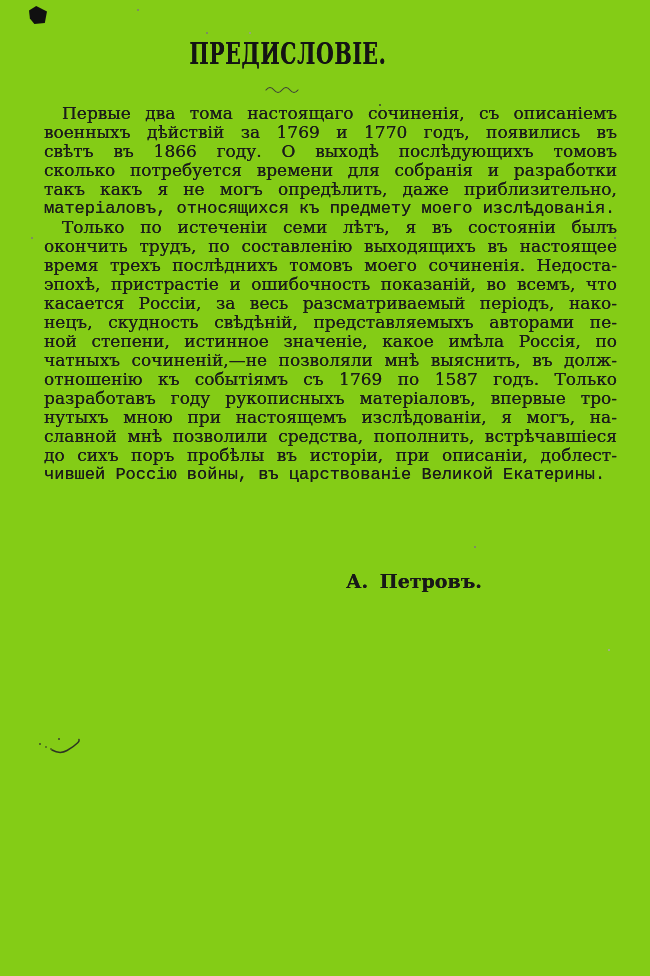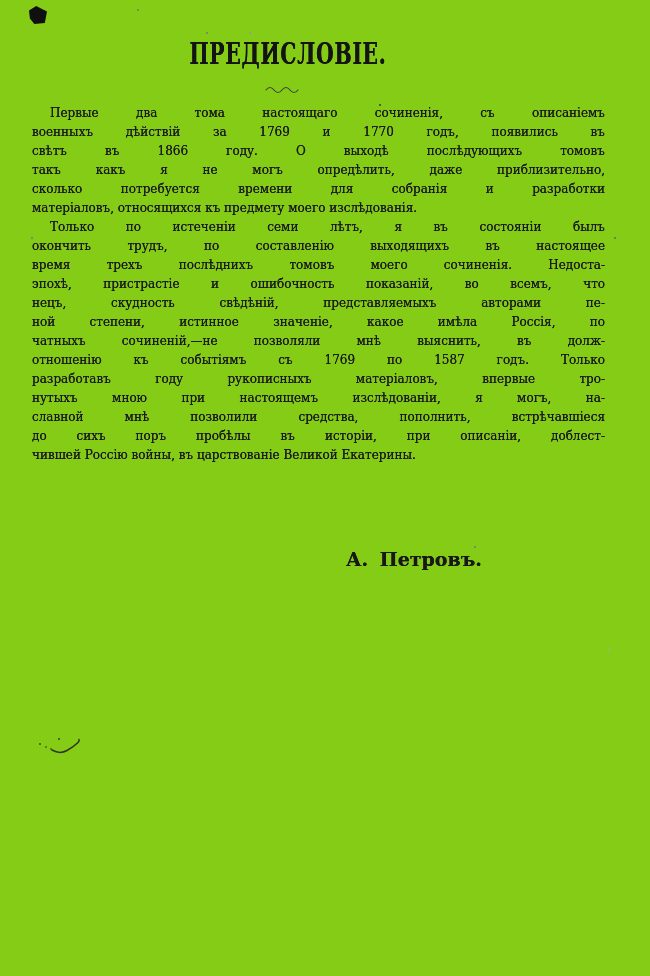--- a/index.html
+++ b/index.html
@@ -38,42 +38,42 @@
   .divider {
     position: absolute;
     left: 264px;
     top: 84px;
     width: 38px;
     height: 10px;
   }
   
   .text-block {
     position: absolute;
-    left: 32px;
+    left: 44px;
     top: 104px;
     width: 573px;
-    font-size: 12px;
+    font-size: 17px;
     line-height: 19px;
     color: #1b1b1b;
     text-shadow: 0 0 0.45px #1b1b1b; 
   }
   .text-line {
     height: 19px;
     text-align: justify;
     text-align-last: justify;
     white-space: nowrap;
     overflow: visible;
   }
   .text-line.para-first { text-indent: 18px; }
-  .text-line.para-last  { text-align-last: left; white-space: normal; }
+  .text-line.para-last  { text-align-last: left; white-space: normal; font-family: Liberation Mono, monospace; }
   
   .signature {
     position: absolute;
     left: 346px;
-    top: 548px;
+    top: 570px;
     font-size: 19px;
     font-weight: bold;
     word-spacing: 5px;
     color: #181818;
     text-shadow: 0 0 0.4px #181818;
   }
   
   .blemish {
     position: absolute;
     left: 29px;
@@ -127,27 +127,28 @@
   </div>
 
   <svg class="divider" viewBox="0 0 38 10">
     <path d="M2,6 q4,-5 8,0 t8,0 t8,0 t8,0" fill="none" stroke="#3b3b3b" stroke-width="1.1" stroke-linecap="round"></path>
   </svg>
 
   <div class="text-block" id="text-block">
       <div class="text-line para-first">Первые два тома настоящаго сочиненія, съ описаніемъ</div>
       <div class="text-line">военныхъ дѣйствій за 1769 и 1770 годъ, появились въ</div>
       <div class="text-line">свѣтъ въ 1866 году. О выходѣ послѣдующихъ томовъ</div>
+      <div class="text-line">сколько потребуется времени для собранія и разработки</div>
       <div class="text-line">такъ какъ я не могъ опредѣлить, даже приблизительно,</div>
-      <div class="text-line">сколько потребуется времени для собранія и разработки</div>
       <div class="text-line para-last">матеріаловъ, относящихся къ предмету моего изслѣдованія.</div>
       <div class="text-line para-first">Только по истеченіи семи лѣтъ, я въ состояніи былъ</div>
       <div class="text-line">окончить трудъ, по составленію выходящихъ въ настоящее</div>
       <div class="text-line">время трехъ послѣднихъ томовъ моего сочиненія. Недоста-</div>
       <div class="text-line">эпохѣ, пристрастіе и ошибочность показаній, во всемъ, что</div>
+      <div class="text-line">касается Россіи, за весь разсматриваемый періодъ, нако-</div>
       <div class="text-line">нецъ, скудность свѣдѣній, представляемыхъ авторами пе-</div>
       <div class="text-line">ной степени, истинное значеніе, какое имѣла Россія, по</div>
       <div class="text-line">чатныхъ сочиненій,—не позволяли мнѣ выяснить, въ долж-</div>
       <div class="text-line">отношенію къ событіямъ съ 1769 по 1587 годъ. Только</div>
       <div class="text-line">разработавъ году рукописныхъ матеріаловъ, впервые тро-</div>
       <div class="text-line">нутыхъ мною при настоящемъ изслѣдованіи, я могъ, на-</div>
       <div class="text-line">славной мнѣ позволили средства, пополнить, встрѣчавшіеся</div>
       <div class="text-line">до сихъ поръ пробѣлы въ исторіи, при описаніи, доблест-</div>
       <div class="text-line para-last">чившей Россію войны, въ царствованіе Великой Екатерины.</div>
     </div>

